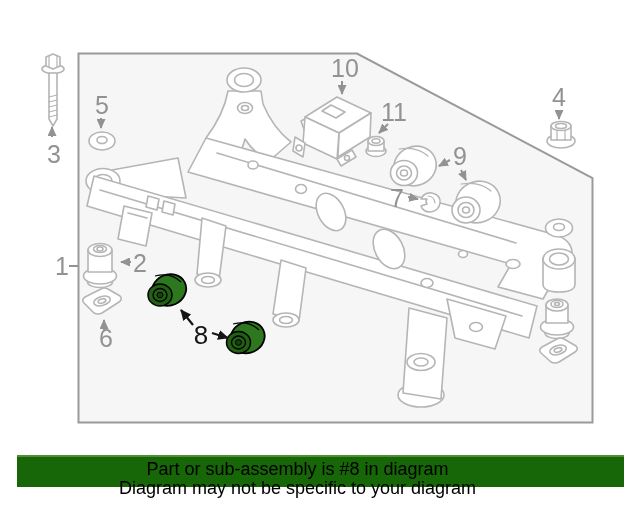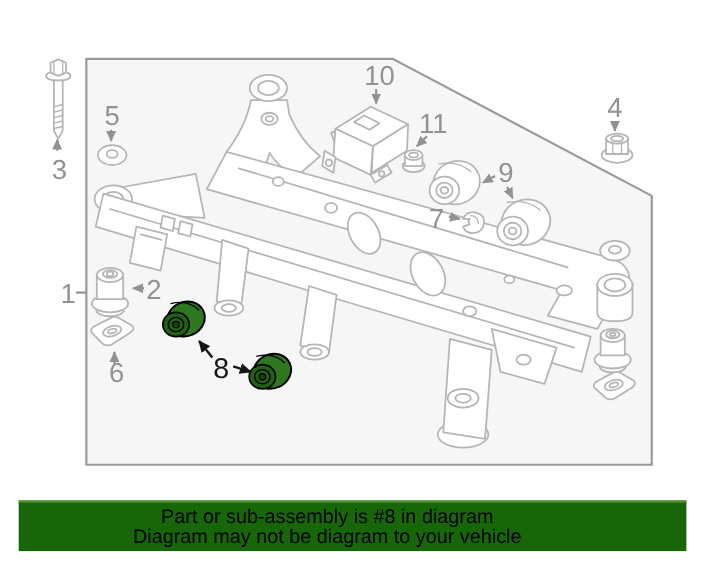--- a/index.html
+++ b/index.html
@@ -9,21 +9,21 @@
   }
   svg{position:absolute;left:0;top:0;}
   .art{stroke:#b5b5b5;stroke-width:1.6;fill:#ffffff;stroke-linejoin:round;stroke-linecap:round;}
   .art .ln{fill:none;}
   .art .thin{stroke-width:1.2;fill:none;}
   .lbl{fill:#929292;font-size:25px;font-family:"Liberation Sans",sans-serif;}
   .lbl8{fill:#151515;font-size:26px;font-family:"Liberation Sans",sans-serif;}
   .arrow{stroke:#929292;stroke-width:2;fill:none;}
   .arrow8{stroke:#151515;stroke-width:2.2;fill:none;}
   .banner{
-    position:absolute;left:17px;top:455px;width:607px;height:46px;
+    position:absolute;left:17px;top:455px;width:607px;height:32px;
     background:#176607;border-top:2px solid #4e9030;box-sizing:border-box;
     text-align:center;padding:3px 46px 0 0;color:#000000;
     font-size:18px;line-height:19px;white-space:nowrap;
   }
   .banner div{display:block;}
 </style>
 </head>
 <body>
 
 <svg width="640" height="512" viewBox="0 0 640 512">
@@ -255,14 +255,14 @@
     <g>
       <text class="lbl8" x="201" y="344" text-anchor="middle">8</text>
       <path class="arrow8" d="M193,325 L181,310" marker-end="url(#mb)"></path>
       <path class="arrow8" d="M212,333 L228,338" marker-end="url(#mb)"></path>
     </g>
   </g>
 </svg>
 
 <div class="banner">
   <div>Part or sub-assembly is #8 in diagram</div>
-  <div>Diagram may not be diagram to your vehicle</div>
+  <div>Diagram may not be specific to your diagram</div>
 </div>
 
 </body></html>

